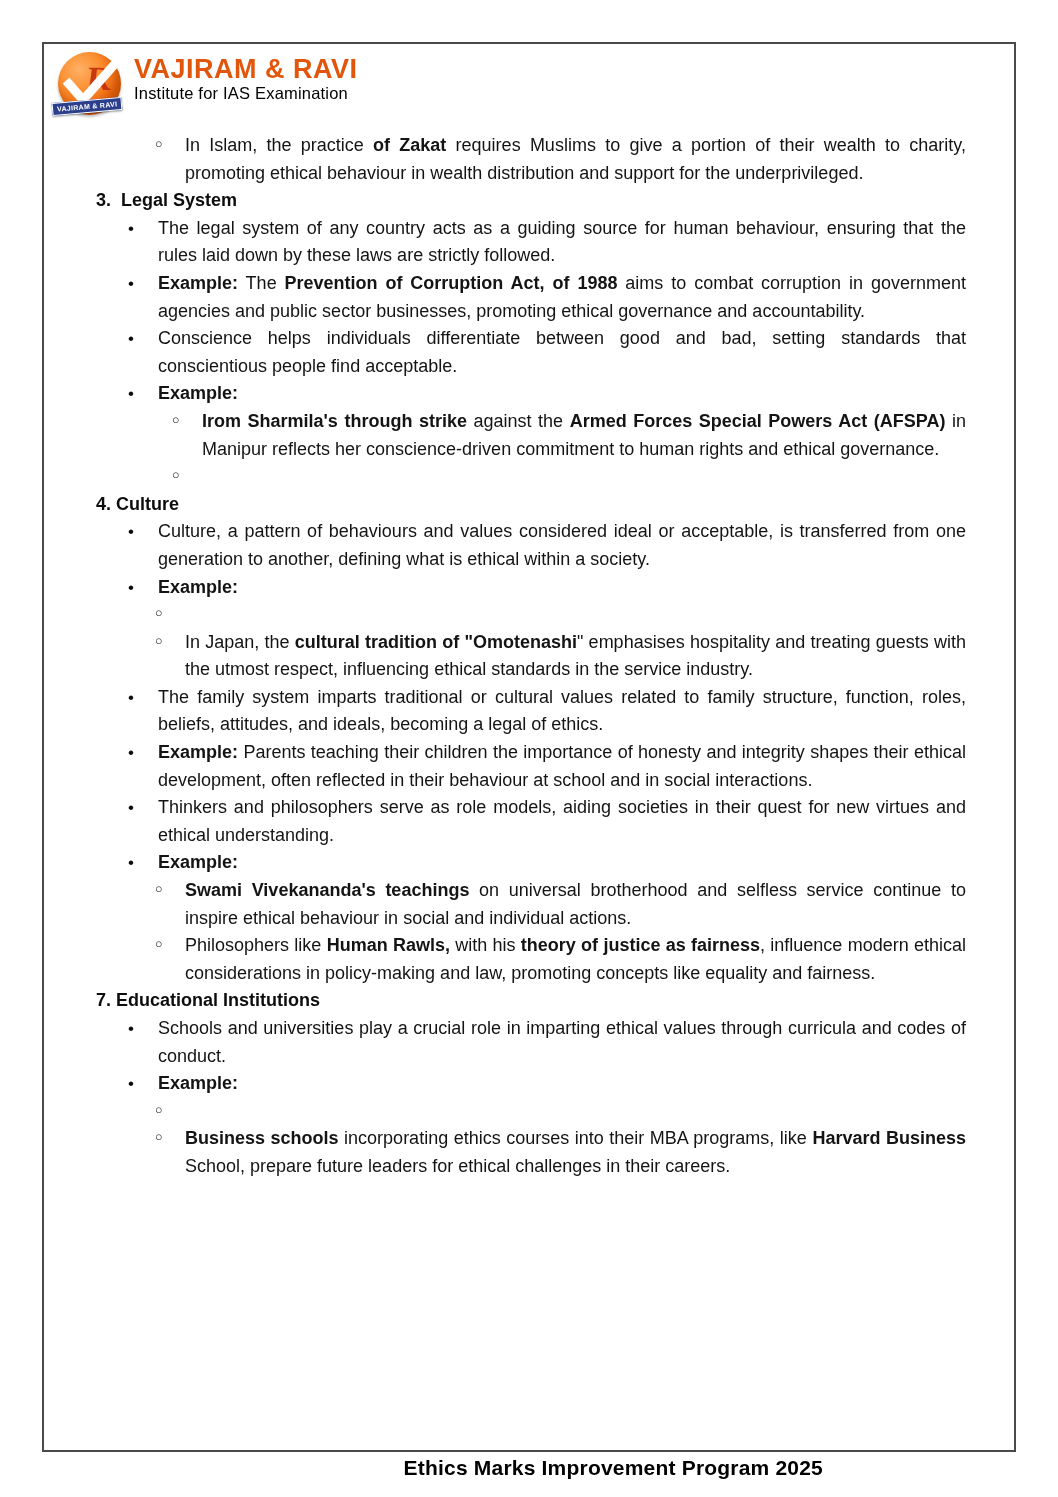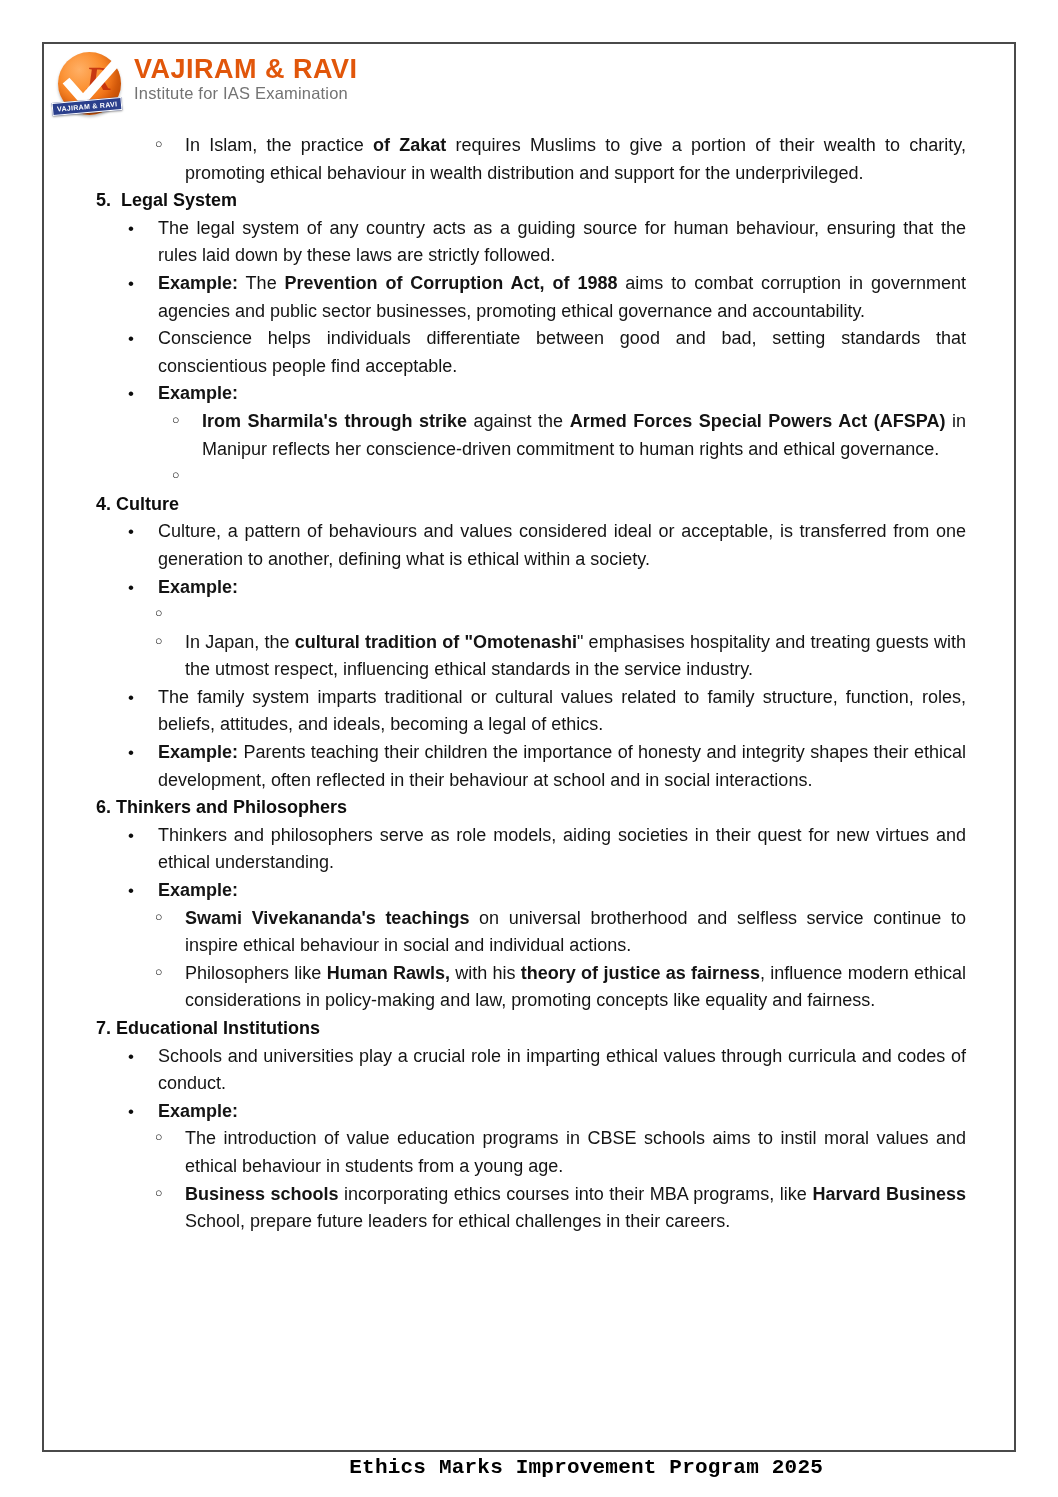--- a/index.html
+++ b/index.html
@@ -30,40 +30,40 @@
     position:absolute;left:-6px;bottom:2px;background:#2b3f8c;color:#fff;
     font-size:7px;font-weight:700;letter-spacing:.3px;padding:2px 4px;
     border:1px solid #fff;box-shadow:0 1px 2px rgba(0,0,0,.4);
     transform:rotate(-5deg);white-space:nowrap;
   }
   .logo-text{margin-left:13px;padding-bottom:10px;}
   .logo-title{
     color:var(--brand-orange,#e1560a);font-weight:700;font-size:27px;
     letter-spacing:.5px;line-height:30px;
   }
-  .logo-sub{color:#737373;font-size:16.5px;line-height:19px;letter-spacing:.2px;}
+  .logo-sub{color:#000000;font-size:16.5px;line-height:19px;letter-spacing:.2px;}
   
   .content{
     position:absolute;left:0;top:88px;width:100%;box-sizing:border-box;
     padding:0 48px 0 52px;font-size:18px;line-height:27.6px;
   }
   .h{font-weight:700;white-space:pre-wrap;color:#0d0d0d;}
   .li{display:flex;}
   .li .m{flex:0 0 30px;text-align:left;color:#0d0d0d;}
   .li.b1{padding-left:32px;}
   .li.b2{padding-left:59px;}
   .li.b2d{padding-left:76px;}
   .li.b1 .m{font-size:17px;}
   .li.b2 .m,.li.b2d .m{font-size:12.5px;position:relative;top:-1px;}
   .li .txt{flex:1;text-align:justify;}
   b{font-weight:700;}
   
   .footer{
     position:absolute;right:191px;top:1412px;
-    font-family:Liberation Mono, monospace;font-weight:700;font-size:21px;color:#000;
+    font-family:Liberation Sans, sans-serif;font-weight:700;font-size:21px;color:#000;
     letter-spacing:.2px;
   }
 </style>
 </head>
 <body style="--brand-orange: #e1560a; --border-gray: #4a4a4a;">
 
 <div class="frame">
 
   <div class="logo-row">
     <div class="logo-ball">
@@ -77,21 +77,21 @@
       <div class="logo-title">VAJIRAM &amp; RAVI</div>
       <div class="logo-sub">Institute for IAS Examination</div>
     </div>
   </div>
 
   <div class="content">
       <div class="li b2">
         <span class="m">○</span>
         <div class="txt">In Islam, the practice <b>of Zakat</b> requires Muslims to give a portion of their wealth to charity, promoting ethical behaviour in wealth distribution and support for the underprivileged.</div>
       </div>
-      <div class="h">5.  Legal System</div>
+      <div class="h">3.  Legal System</div>
       <div class="li b1">
         <span class="m">•</span>
         <div class="txt">The legal system of any country acts as a guiding source for human behaviour, ensuring that the rules laid down by these laws are strictly followed.</div>
       </div>
       <div class="li b1">
         <span class="m">•</span>
         <div class="txt"><b>Example:</b> The <b>Prevention of Corruption Act, of 1988</b> aims to combat corruption in government agencies and public sector businesses, promoting ethical governance and accountability.</div>
       </div>
       <div class="li b1">
         <span class="m">•</span>
@@ -125,21 +125,20 @@
         <div class="txt">In Japan, the <b>cultural tradition of "Omotenashi</b>" emphasises hospitality and treating guests with the utmost respect, influencing ethical standards in the service industry.</div>
       </div>
       <div class="li b1">
         <span class="m">•</span>
         <div class="txt">The family system imparts traditional or cultural values related to family structure, function, roles, beliefs, attitudes, and ideals, becoming a legal of ethics.</div>
       </div>
       <div class="li b1">
         <span class="m">•</span>
         <div class="txt"><b>Example:</b> Parents teaching their children the importance of honesty and integrity shapes their ethical development, often reflected in their behaviour at school and in social interactions.</div>
       </div>
-      <div class="h">6. Thinkers and Philosophers</div>
       <div class="li b1">
         <span class="m">•</span>
         <div class="txt">Thinkers and philosophers serve as role models, aiding societies in their quest for new virtues and ethical understanding.</div>
       </div>
       <div class="li b1">
         <span class="m">•</span>
         <div class="txt"><b>Example:</b></div>
       </div>
       <div class="li b2">
         <span class="m">○</span>
@@ -153,21 +152,20 @@
       <div class="li b1">
         <span class="m">•</span>
         <div class="txt">Schools and universities play a crucial role in imparting ethical values through curricula and codes of conduct.</div>
       </div>
       <div class="li b1">
         <span class="m">•</span>
         <div class="txt"><b>Example:</b></div>
       </div>
       <div class="li b2">
         <span class="m">○</span>
-        <div class="txt">The introduction of value education programs in CBSE schools aims to instil moral values and ethical behaviour in students from a young age.</div>
       </div>
       <div class="li b2">
         <span class="m">○</span>
         <div class="txt"><b>Business schools</b> incorporating ethics courses into their MBA programs, like <b>Harvard Business</b> School, prepare future leaders for ethical challenges in their careers.</div>
       </div>
     </div>
 
   <div class="footer">Ethics Marks Improvement Program 2025</div>
 
 </div>

